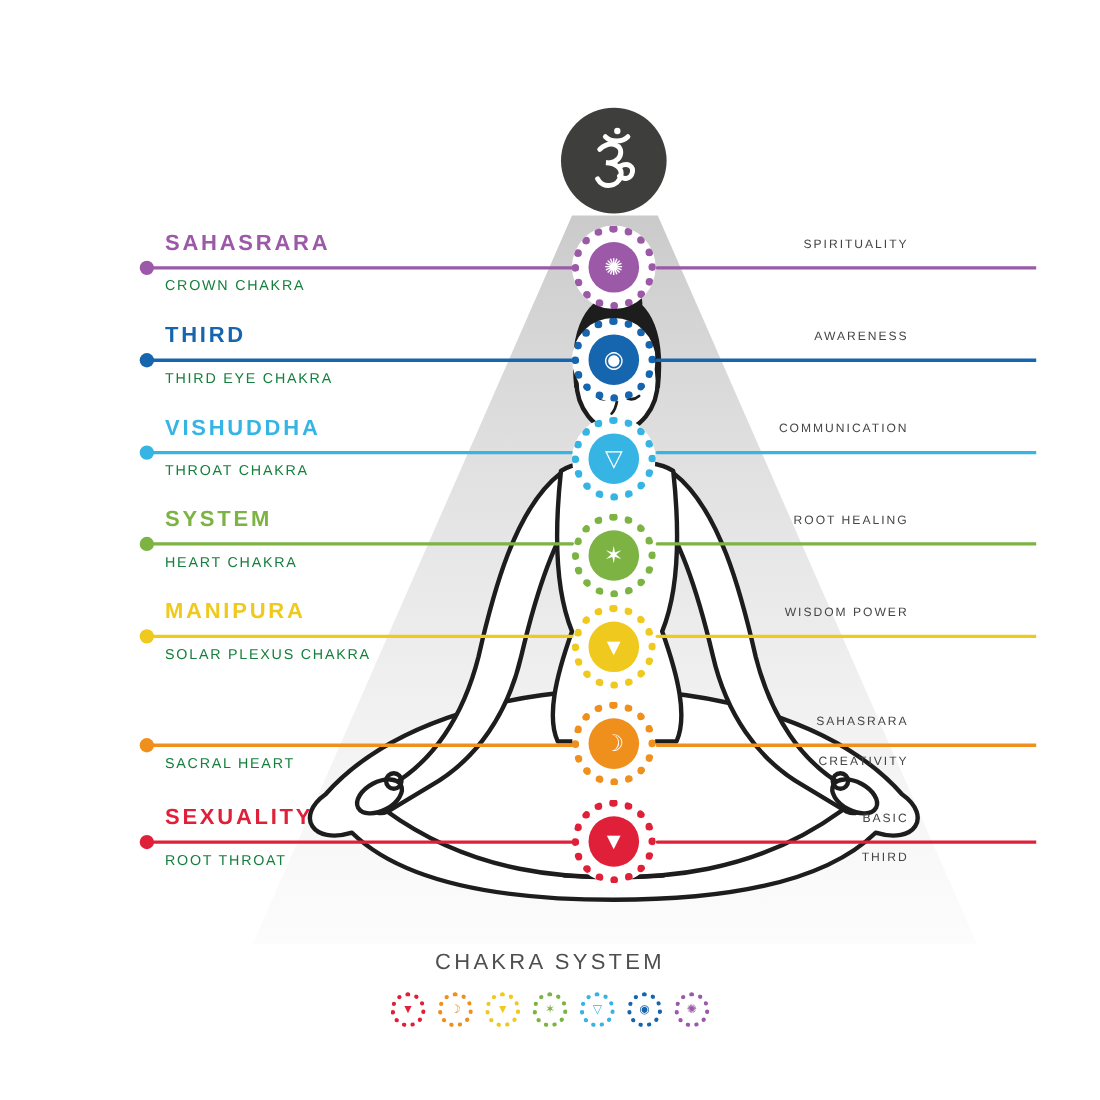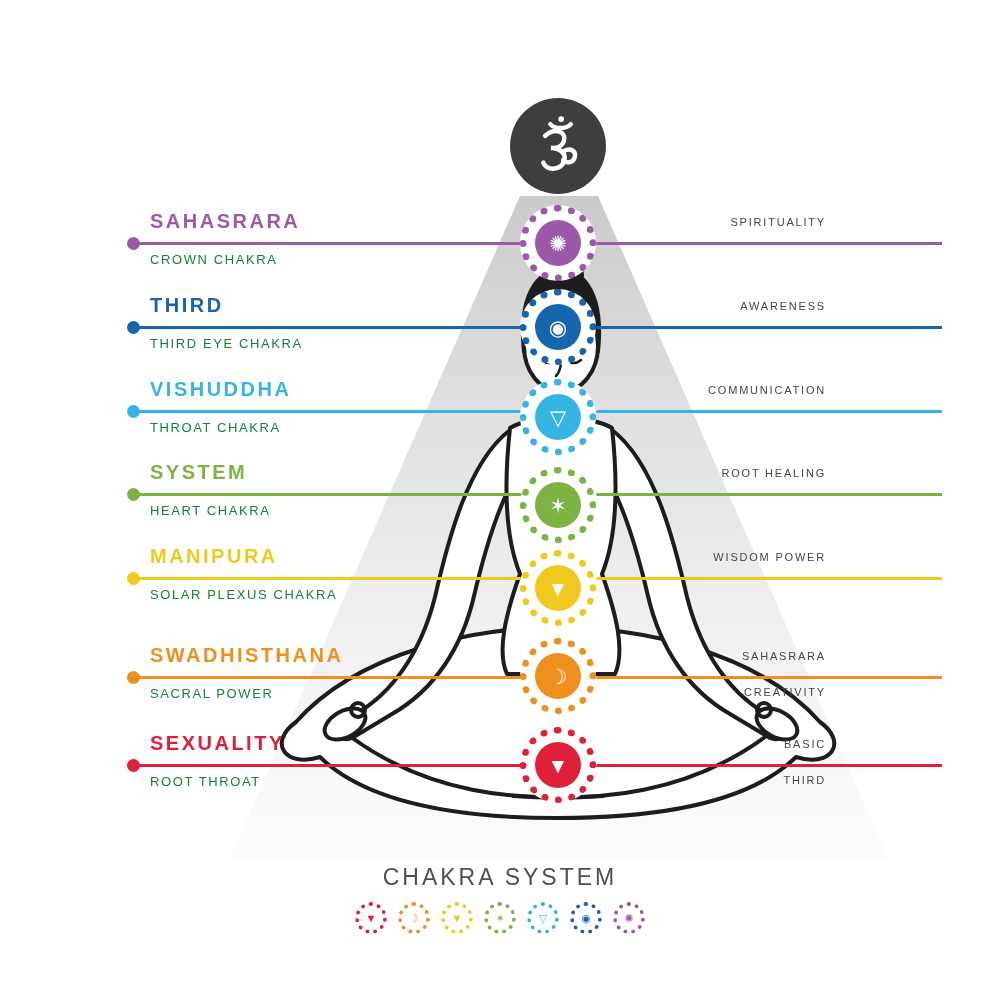--- a/index.html
+++ b/index.html
@@ -22,21 +22,21 @@
   .sub  { position:absolute; left:92px; top:calc(var(--y) + 9px); font-size:13px; letter-spacing:1.6px; color:#15803d; white-space:nowrap; }
   .attr { position:absolute; right:116px; font-size:11px; letter-spacing:1.8px; color:#454545; text-align:right; white-space:nowrap; }
   .attr-1 { top:calc(var(--y) - 27px); }
   .attr-2 { top:calc(var(--y) + 9px); }
 
   .badge { position:absolute; left:462px; top:calc(var(--by) - 38px); width:76px; height:76px; border-radius:50%;
            border:7px dotted var(--c); background:#fff; display:flex; align-items:center; justify-content:center; }
   .badge-core { width:46px; height:46px; border-radius:50%; background:var(--c); color:#fff;
                 display:flex; align-items:center; justify-content:center; font-size:21px; line-height:1; }
 
-  .footer-title { position:absolute; left:0; top:864px; width:100%; text-align:center; font-size:23px;
+  .footer-title { position:absolute; left:0; top:864px; width:100%; text-align:center; font-size:20px;
                   letter-spacing:3px; color:#4f4f4f; }
   .minis { position:absolute; left:0; top:902px; width:100%; display:flex; justify-content:center; gap:11px; }
   .mini { width:32px; height:32px; border-radius:50%; border:4px dotted var(--c); background:#fff;
           display:flex; align-items:center; justify-content:center; }
   .mini-sym { font-size:11px; color:var(--c); line-height:1; }
 </style>
 </head>
 <body>
 
 <div class="canvas">
@@ -169,22 +169,21 @@
     <div class="badge">
       <div class="badge-core">▼</div>
     </div>
   </div>
 
   <div class="row" style="--y: 677px; --by: 676px; --c: #ef8f1c;">
     <div class="dot dot-l"></div>
     <div class="line line-l"></div>
     <div class="line line-r"></div>
     <div class="dot dot-r"></div>
-    <div class="name">SWADHISTHANA</div>
-    <div class="sub">SACRAL POWER</div>
+    <div class="sub">SACRAL HEART</div>
     <div class="attr attr-1">SAHASRARA</div>
     <div class="attr attr-2">CREATIVITY</div>
     <div class="badge">
       <div class="badge-core">☽</div>
     </div>
   </div>
 
   <div class="row" style="--y: 765px; --by: 765px; --c: #e02039;">
     <div class="dot dot-l"></div>
     <div class="line line-l"></div>

